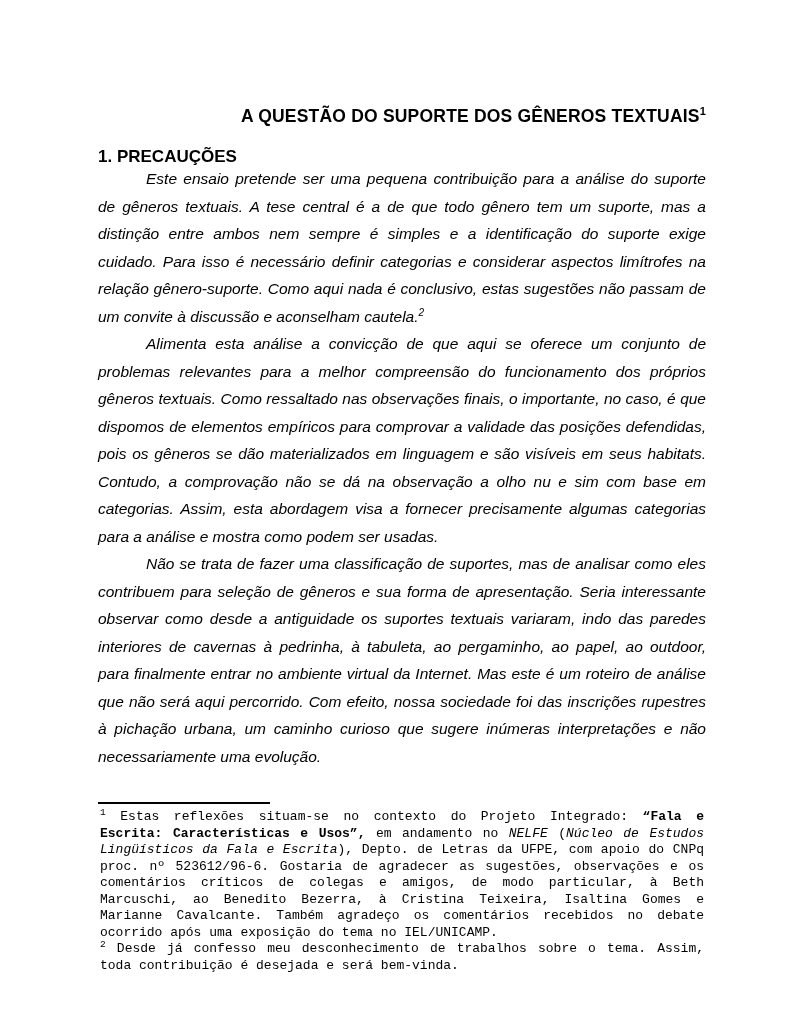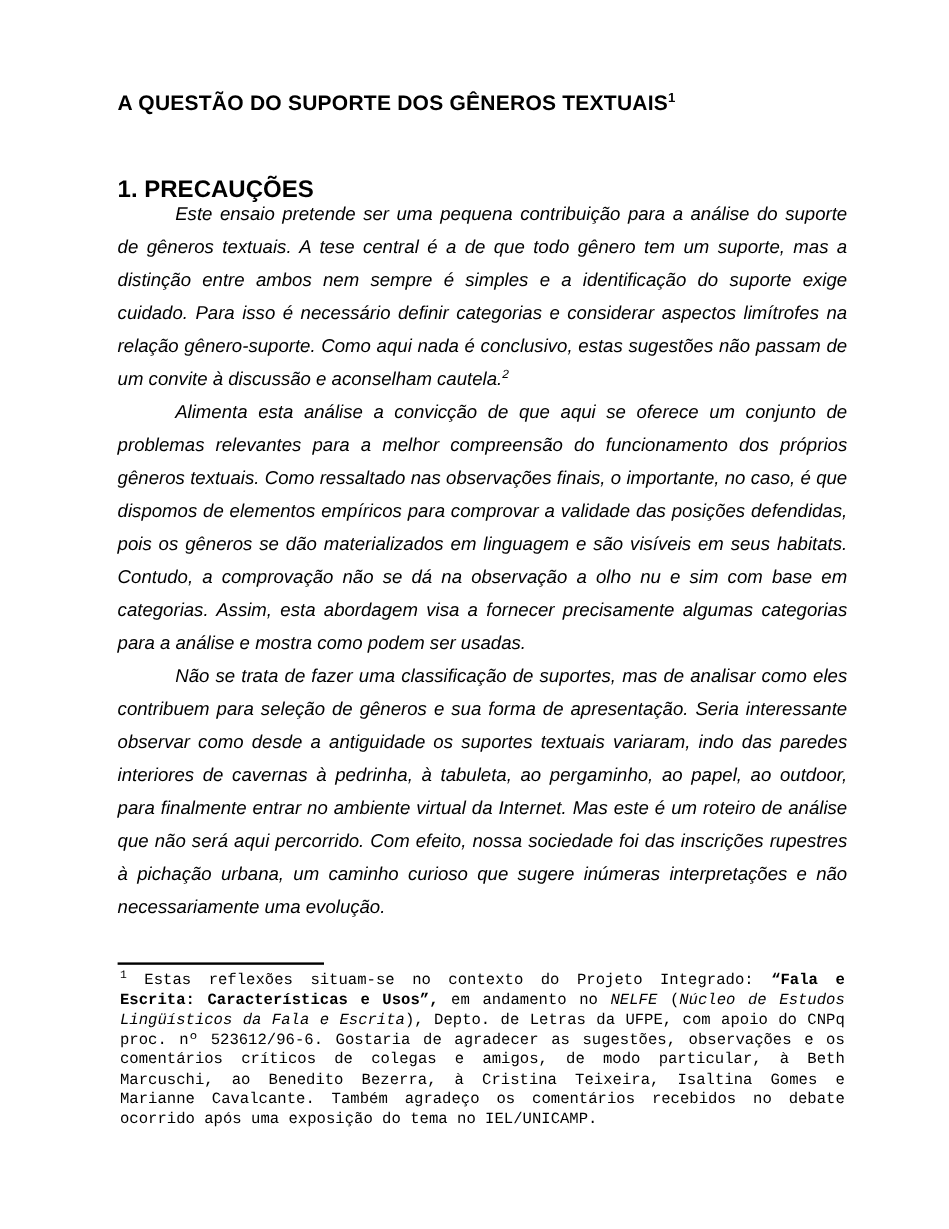--- a/index.html
+++ b/index.html
@@ -10,41 +10,41 @@
   .page {
     position: relative;
     width: 791px;
     height: 1024px;
     background: #ffffff;
     color: #000000;
     overflow: hidden;
   }
   .doc-title {
     position: absolute;
-    top: 76px;
+    top: 106px;
     left: 98px;
     width: 608px;
-    text-align: left;
+    text-align: right;
     font-family: "Liberation Sans", sans-serif;
     font-weight: bold;
     font-size: 17.5px;
     letter-spacing: 0.2px;
     white-space: nowrap;
   }
   .doc-title sup {
     font-size: 11px;
     line-height: 0;
   }
   .section-heading {
     position: absolute;
     top: 147px;
     left: 98px;
     font-family: "Liberation Sans", sans-serif;
     font-weight: bold;
-    font-size: 20px;
+    font-size: 17px;
     white-space: nowrap;
   }
   .body-text {
     position: absolute;
     top: 165px;
     left: 98px;
     width: 608px;
     font-family: "Liberation Sans", sans-serif;
     font-size: 15.5px;
     line-height: 27.5px;
@@ -101,15 +101,16 @@
   <div class="body-text">
     <p><span>Este ensaio pretende ser uma pequena contribuição para a análise do suporte de gêneros textuais. A tese central é a de que todo gênero tem um suporte, mas a distinção entre ambos nem sempre é simples e a identificação do suporte exige cuidado. Para isso é necessário definir categorias e considerar aspectos limítrofes na relação gênero-suporte. Como aqui nada é conclusivo, estas sugestões não passam de um convite à discussão e aconselham cautela.</span><sup class="body-ref">2</sup></p>
     <p><span>Alimenta esta análise a convicção de que aqui se oferece um conjunto de problemas relevantes para a melhor compreensão do funcionamento dos próprios gêneros textuais. Como ressaltado nas observações finais, o importante, no caso, é que dispomos de elementos empíricos para comprovar a validade das posições defendidas, pois os gêneros se dão materializados em linguagem e são visíveis em seus habitats. Contudo, a comprovação não se dá na observação a olho nu e sim com base em categorias. Assim, esta abordagem visa a fornecer precisamente algumas categorias para a análise e mostra como podem ser usadas.</span></p>
     <p><span>Não se trata de fazer uma classificação de suportes, mas de analisar como eles contribuem para seleção de gêneros e sua forma de apresentação. Seria interessante observar como desde a antiguidade os suportes textuais variaram, indo das paredes interiores de cavernas à pedrinha, à tabuleta, ao pergaminho, ao papel, ao outdoor, para finalmente entrar no ambiente virtual da Internet. Mas este é um roteiro de análise que não será aqui percorrido. Com efeito, nossa sociedade foi das inscrições rupestres à pichação urbana, um caminho curioso que sugere inúmeras interpretações e não necessariamente uma evolução.</span></p>
   </div>
 
   <div class="footnote-sep"></div>
 
   <div class="footnotes">
     <p><sup class="fn-marker">1</sup><span> Estas reflexões situam-se no contexto do Projeto Integrado: </span><span class="fn-bold">“Fala e Escrita: Características e Usos”,</span><span> em andamento no </span><span class="fn-italic">NELFE</span><span> (</span><span class="fn-italic">Núcleo de Estudos Lingüísticos da Fala e Escrita</span><span>), Depto. de Letras da UFPE, com apoio do CNPq proc. nº  523612/96-6. Gostaria de agradecer as sugestões, observações e os comentários críticos de colegas e amigos, de modo particular, à Beth Marcuschi, ao Benedito Bezerra, à Cristina Teixeira, Isaltina Gomes e Marianne Cavalcante. Também agradeço os comentários recebidos no debate ocorrido após uma exposição do tema no IEL/UNICAMP.</span></p>
+    <p><sup class="fn-marker">2</sup><span> Desde já confesso meu desconhecimento de trabalhos sobre o tema. Assim, toda contribuição é desejada e será bem-vinda.</span></p>
   </div>
 
 </div>
 
 </body></html>

